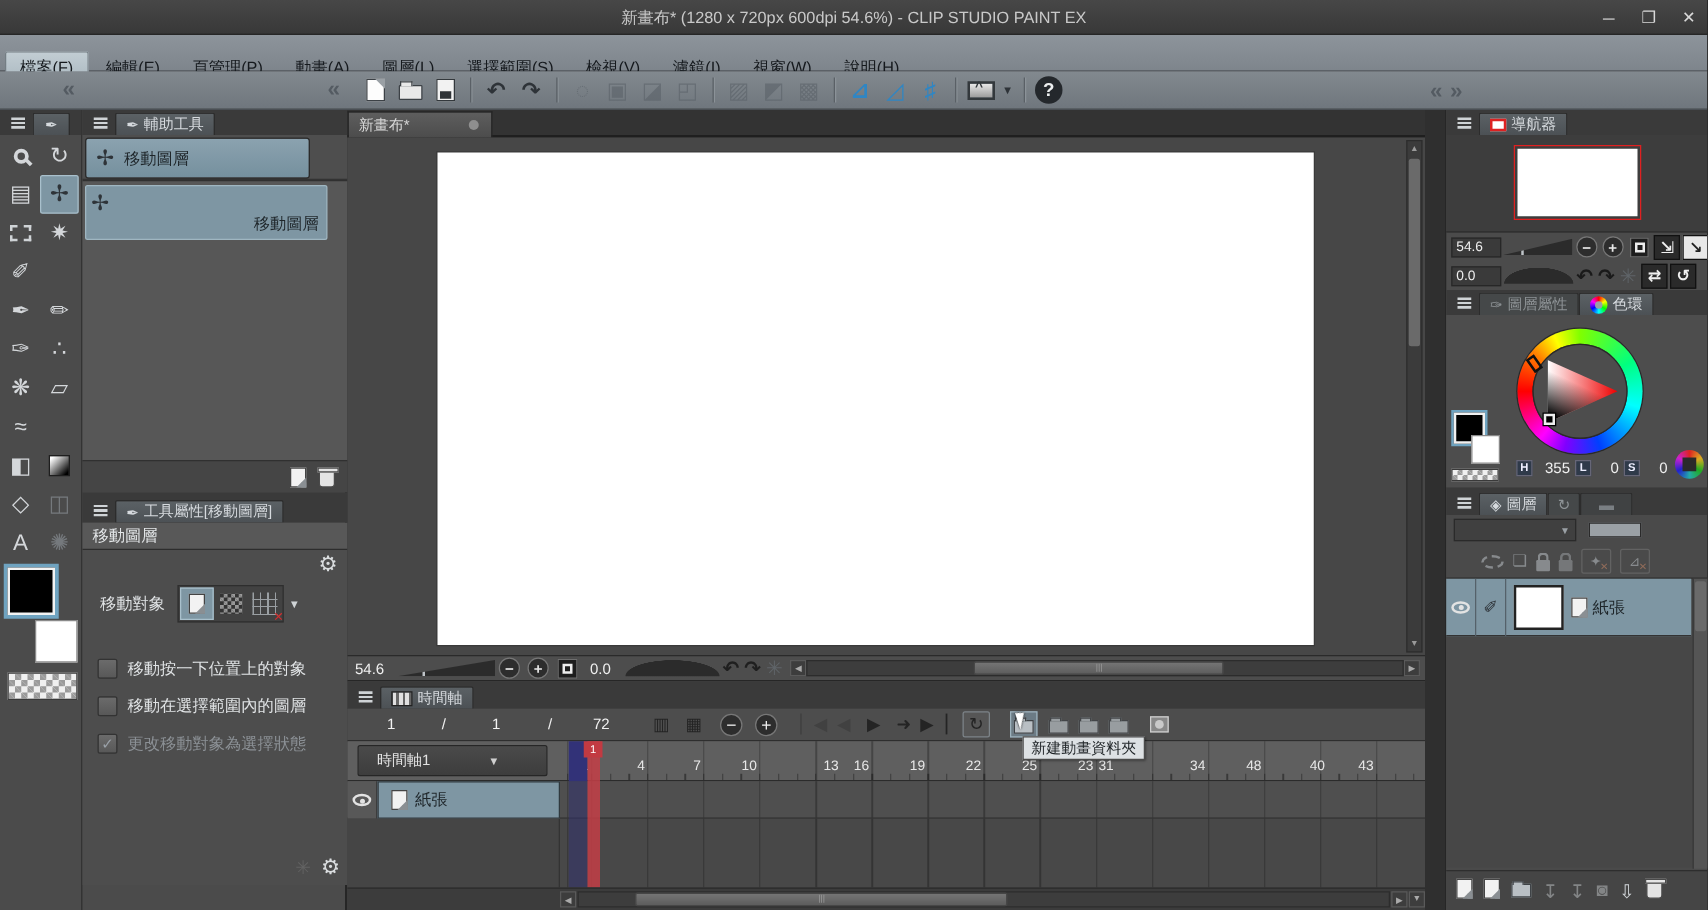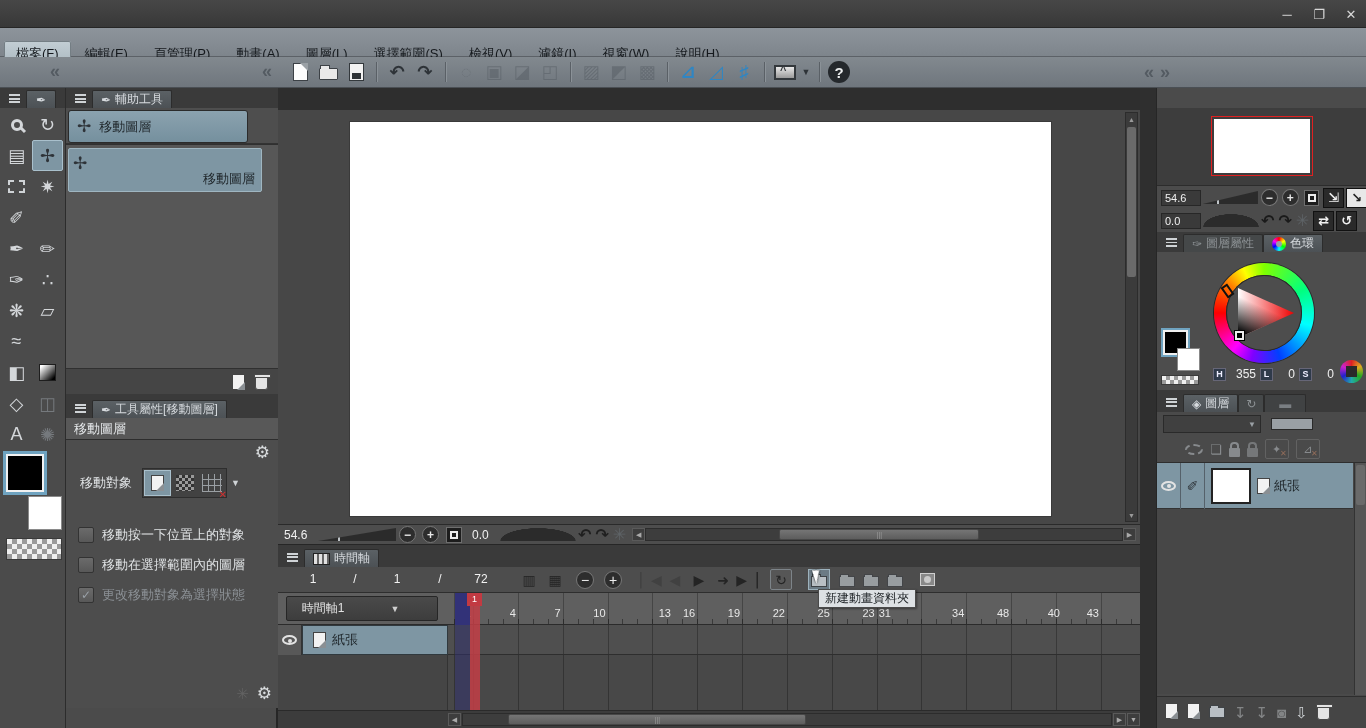--- a/index.html
+++ b/index.html
@@ -217,20 +217,21 @@
   
   .tooltip{position:absolute;left:818px;top:589px;height:19px;background:#dde1e4;border:1px solid #4a4a4a;color:#1d2225;font-size:12px;display:flex;align-items:center;padding:0 6px;z-index:60;box-shadow:1px 1px 2px rgba(0,0,0,.4);}
   .mcursor{position:absolute;left:814px;top:569px;z-index:61;width:0;height:0;border-left:7px solid #fff;border-bottom:12px solid transparent;border-top:2px solid transparent;filter:drop-shadow(0 0 1px #000);transform:rotate(-18deg);}
 </style>
 </head>
 <body>
 
 <div class="app">
 
   <div class="titlebar">
+    <div class="title">新畫布* (1280 x 720px 600dpi 54.6%)  - CLIP STUDIO PAINT EX</div>
     <div class="win-controls" id="win-controls">
         <span class="win-btn">─</span>
         <span class="win-btn">❐</span>
         <span class="win-btn">✕</span>
       </div>
   </div>
 
   <div class="menubar" id="menubar">
       <div class="menu-item active">檔案(F)</div>
       <div class="menu-item">編輯(E)</div>
@@ -412,20 +413,26 @@
           </div>
         <div class="tp-foot-icons">
           <span style="color:#6e7control3;opacity:.5;font-size:15px;color:#777;">✳</span>
           <span class="wrench" style="position:static;">⚙</span>
         </div>
       </div>
     </div>
   </div>
 
   <div class="center">
+    <div class="tabbar">
+      <div class="ctab">
+        <span>新畫布*</span>
+        <span class="dot"></span>
+      </div>
+    </div>
     <div class="viewport">
       <div class="page"></div>
       <div class="vscroll">
         <span class="vs-arrow" style="top:0;">▲</span>
         <span class="vs-thumb"></span>
         <span class="vs-arrow" style="bottom:0;">▼</span>
       </div>
     </div>
     <div class="bottombar">
       <span class="bb-val">54.6</span>
@@ -530,20 +537,29 @@
         <span class="hs-arrow" style="position:absolute;left:835px;top:2px;">▶</span>
         <span class="hs-arrow" style="position:absolute;left:849px;top:2px;">▼</span>
       </div>
     </div>
   </div>
 
   <div class="dockstrip"></div>
 
   <div class="rightpanels">
     <div class="navigator">
+      <div class="pal-head">
+        <span class="pmenu">
+            <i></i>
+          </span>
+        <span class="ptab">
+            <span class="ci ci-pagesnav"></span>
+            <span>導航器</span>
+          </span>
+      </div>
       <div class="nav-preview">
         <div class="nav-red"></div>
         <div class="nav-page"></div>
       </div>
       <div class="nav-row" style="top:98px;">
         <span class="nav-val">54.6</span>
         <span class="wedge" style="width:56px;margin-left:2px;">
             <span class="thumbline"></span>
           </span>
         <span class="cbtn">−</span>

